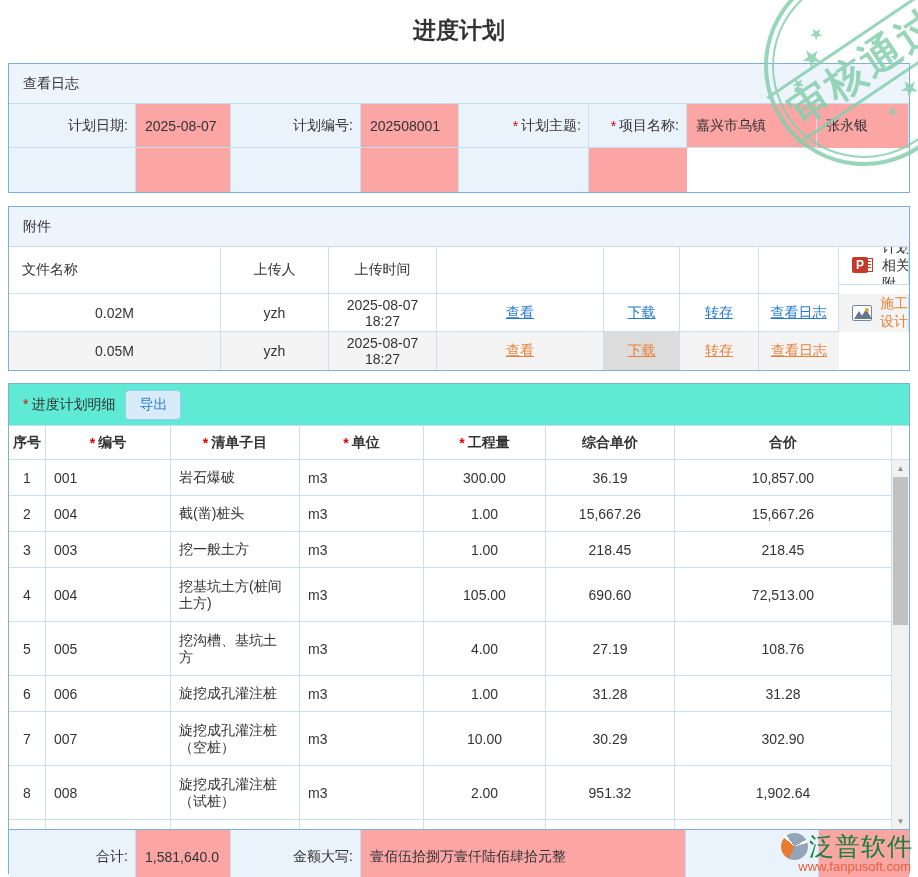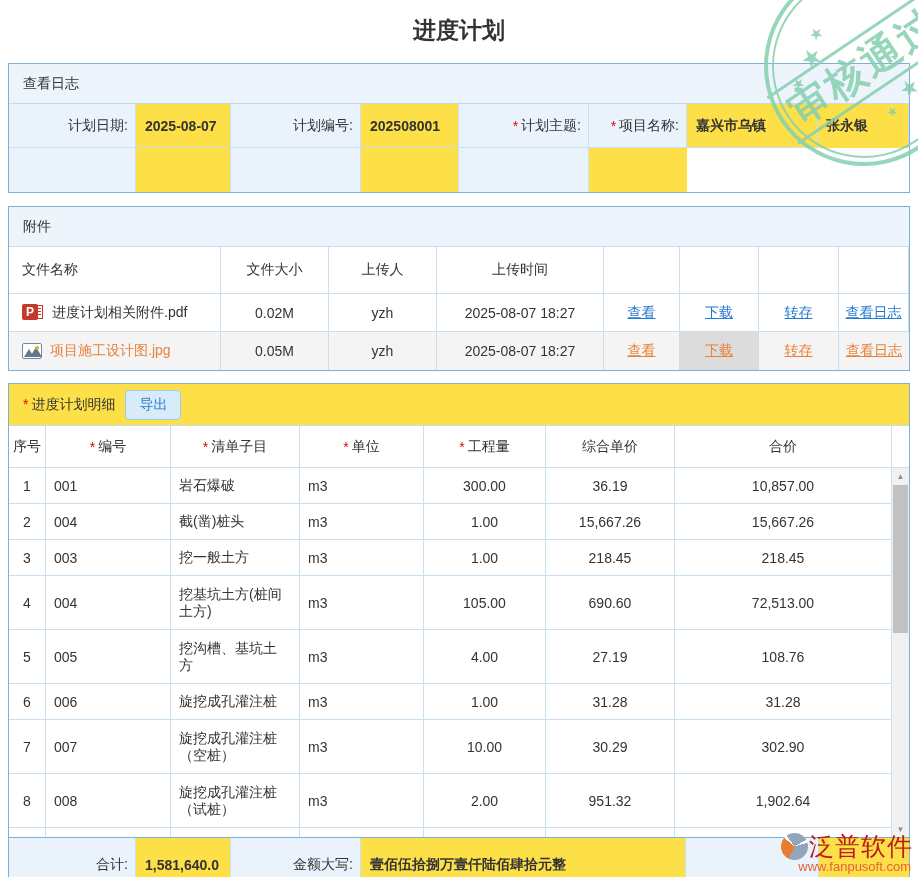--- a/index.html
+++ b/index.html
@@ -12,21 +12,21 @@
   
   .panel { margin: 0 8px 13px; border: 1px solid #7EAFD6; }
   .panel-title { background: #EDF4FC; line-height: 39px; height: 40px; padding-left: 14px;
     border-bottom: 1px solid #C5DCEF; font-size: 14px; color: #333; }
   .req { color: #E60000; margin-right: 3px; }
 
   .cell { border-right: 1px solid #C9DFF2; border-bottom: 1px solid #C9DFF2;
     display: flex; align-items: center; overflow: hidden; }
   .cell:last-child { border-right: none; }
   .lb { background: #EAF2FC; justify-content: flex-end; padding-right: 7px; }
-  .vl { background: #fde047; padding-left: 9px; font-weight: bold; }
+  .vl { background: #fca5a5; padding-left: 9px; }
   .c { justify-content: center; padding: 0; text-align: center; }
 
   
   .basic-grid { display: grid; grid-template-columns: 127px 95px 130px 98px 130px 98px 130px 1fr; }
   .basic-grid .cell { height: 44px; }
   .basic-grid .cell.bottom { border-bottom: none; }
 
   
   .att-grid { display: grid; grid-template-columns: 212px 108px 108px 167px 76px 79px 80px 1fr; }
   .att-grid .hcell { height: 47px; }
@@ -47,28 +47,28 @@
   .img-icon { position: relative; width: 20px; height: 16px; flex: 0 0 20px;
     background: #fff; border: 1px solid #74879B; border-radius: 2px; }
   .img-icon .m1 { position: absolute; bottom: 1px; left: 1px; width: 0; height: 0;
     border-left: 5px solid transparent; border-right: 5px solid transparent; border-bottom: 8px solid #63788D; }
   .img-icon .m2 { position: absolute; bottom: 1px; left: 7px; width: 0; height: 0;
     border-left: 6px solid transparent; border-right: 6px solid transparent; border-bottom: 10px solid #63788D; }
   .img-icon .sun { position: absolute; top: 2px; right: 2px; width: 4px; height: 4px;
     border-radius: 50%; background: #E8A33D; }
 
   
-  .det-band { background: #fde047; height: 42px; display: flex; align-items: center;
+  .det-band { background: #5eead4; height: 42px; display: flex; align-items: center;
     padding-left: 14px; border-bottom: 1px solid #C5DCEF; gap: 10px; }
   .export-btn { background: #D7EBF9; border: 1px solid #9CCBEB; border-radius: 4px;
     color: #2A7CD0; font-size: 14px; padding: 5px 13px; cursor: pointer;
     font-family: "Liberation Sans", sans-serif; }
   .det-grid { display: grid; grid-template-columns: 37px 125px 129px 124px 122px 129px 1fr 17px; }
   .det-grid .cell { padding-top: 2px; padding-bottom: 2px; }
-  .det-grid .hcell { height: 42px; font-weight: normal; }
+  .det-grid .hcell { height: 34px; font-weight: bold; }
   .det-grid .sbx { border-right: none; padding: 0; }
   .det-body { position: relative; }
   .h36 .cell { height: 36px; } .h54 .cell { height: 54px; }
   .item-cell { padding-left: 8px; padding-right: 14px; line-height: 17px; }
   .lpad { padding-left: 8px; }
   .partial .cell { height: 9px; border-bottom: none; }
 
   
   .vscroll { position: absolute; top: 0; right: 0; width: 17px; height: 369px; background: #F1F1F1; }
   .varrow { height: 16px; display: flex; align-items: center; justify-content: center;
@@ -91,21 +91,21 @@
     display: flex; align-items: center; justify-content: center; }
   .stamp-band span { font-size: 40px; font-weight: bold; color: #86CFAE; letter-spacing: 3px; }
   .star { position: absolute; color: #86CFAE; }
 
   
   .logo { position: absolute; right: 5px; bottom: 3px; z-index: 7; text-align: right; }
   .logo-top { display: flex; align-items: center; justify-content: flex-end; }
   .logo-mark { width: 27px; height: 27px; border-radius: 50%; margin-right: 1px;
     background: conic-gradient(from 205deg, #E87C30 0 105deg, #fff 105deg 119deg,
       #93A5B8 119deg 215deg, #fff 215deg 229deg, #93A5B8 229deg 360deg); }
-  .logo-name { font-size: 25px; color: #b91c1c; letter-spacing: 1px; }
+  .logo-name { font-size: 25px; color: #15803d; letter-spacing: 1px; }
   .logo-url { font-size: 13px; color: #E0643C; margin-top: -4px; padding-right: 2px; }
 </style>
 </head>
 <body>
 
 <div class="page">
 
   <h1 class="title">进度计划</h1>
 
   <div class="stamp">
@@ -149,21 +149,20 @@
       <div class="cell vl bottom"></div>
       <div class="cell lb bottom"></div>
       <div class="cell vl bottom"></div>
     </div>
   </section>
 
   <section class="panel" style="margin-bottom:12px;">
     <div class="panel-title">附件</div>
     <div class="att-grid">
       <div class="cell hcell name-cell">文件名称</div>
-      <div class="cell hcell c">文件大小</div>
       <div class="cell hcell c">上传人</div>
       <div class="cell hcell c">上传时间</div>
       <div class="cell hcell"></div>
       <div class="cell hcell"></div>
       <div class="cell hcell"></div>
       <div class="cell hcell"></div>
 
       <div class="cell rcell name-cell">
         <span class="pdf-icon">
             <span class="pg">

